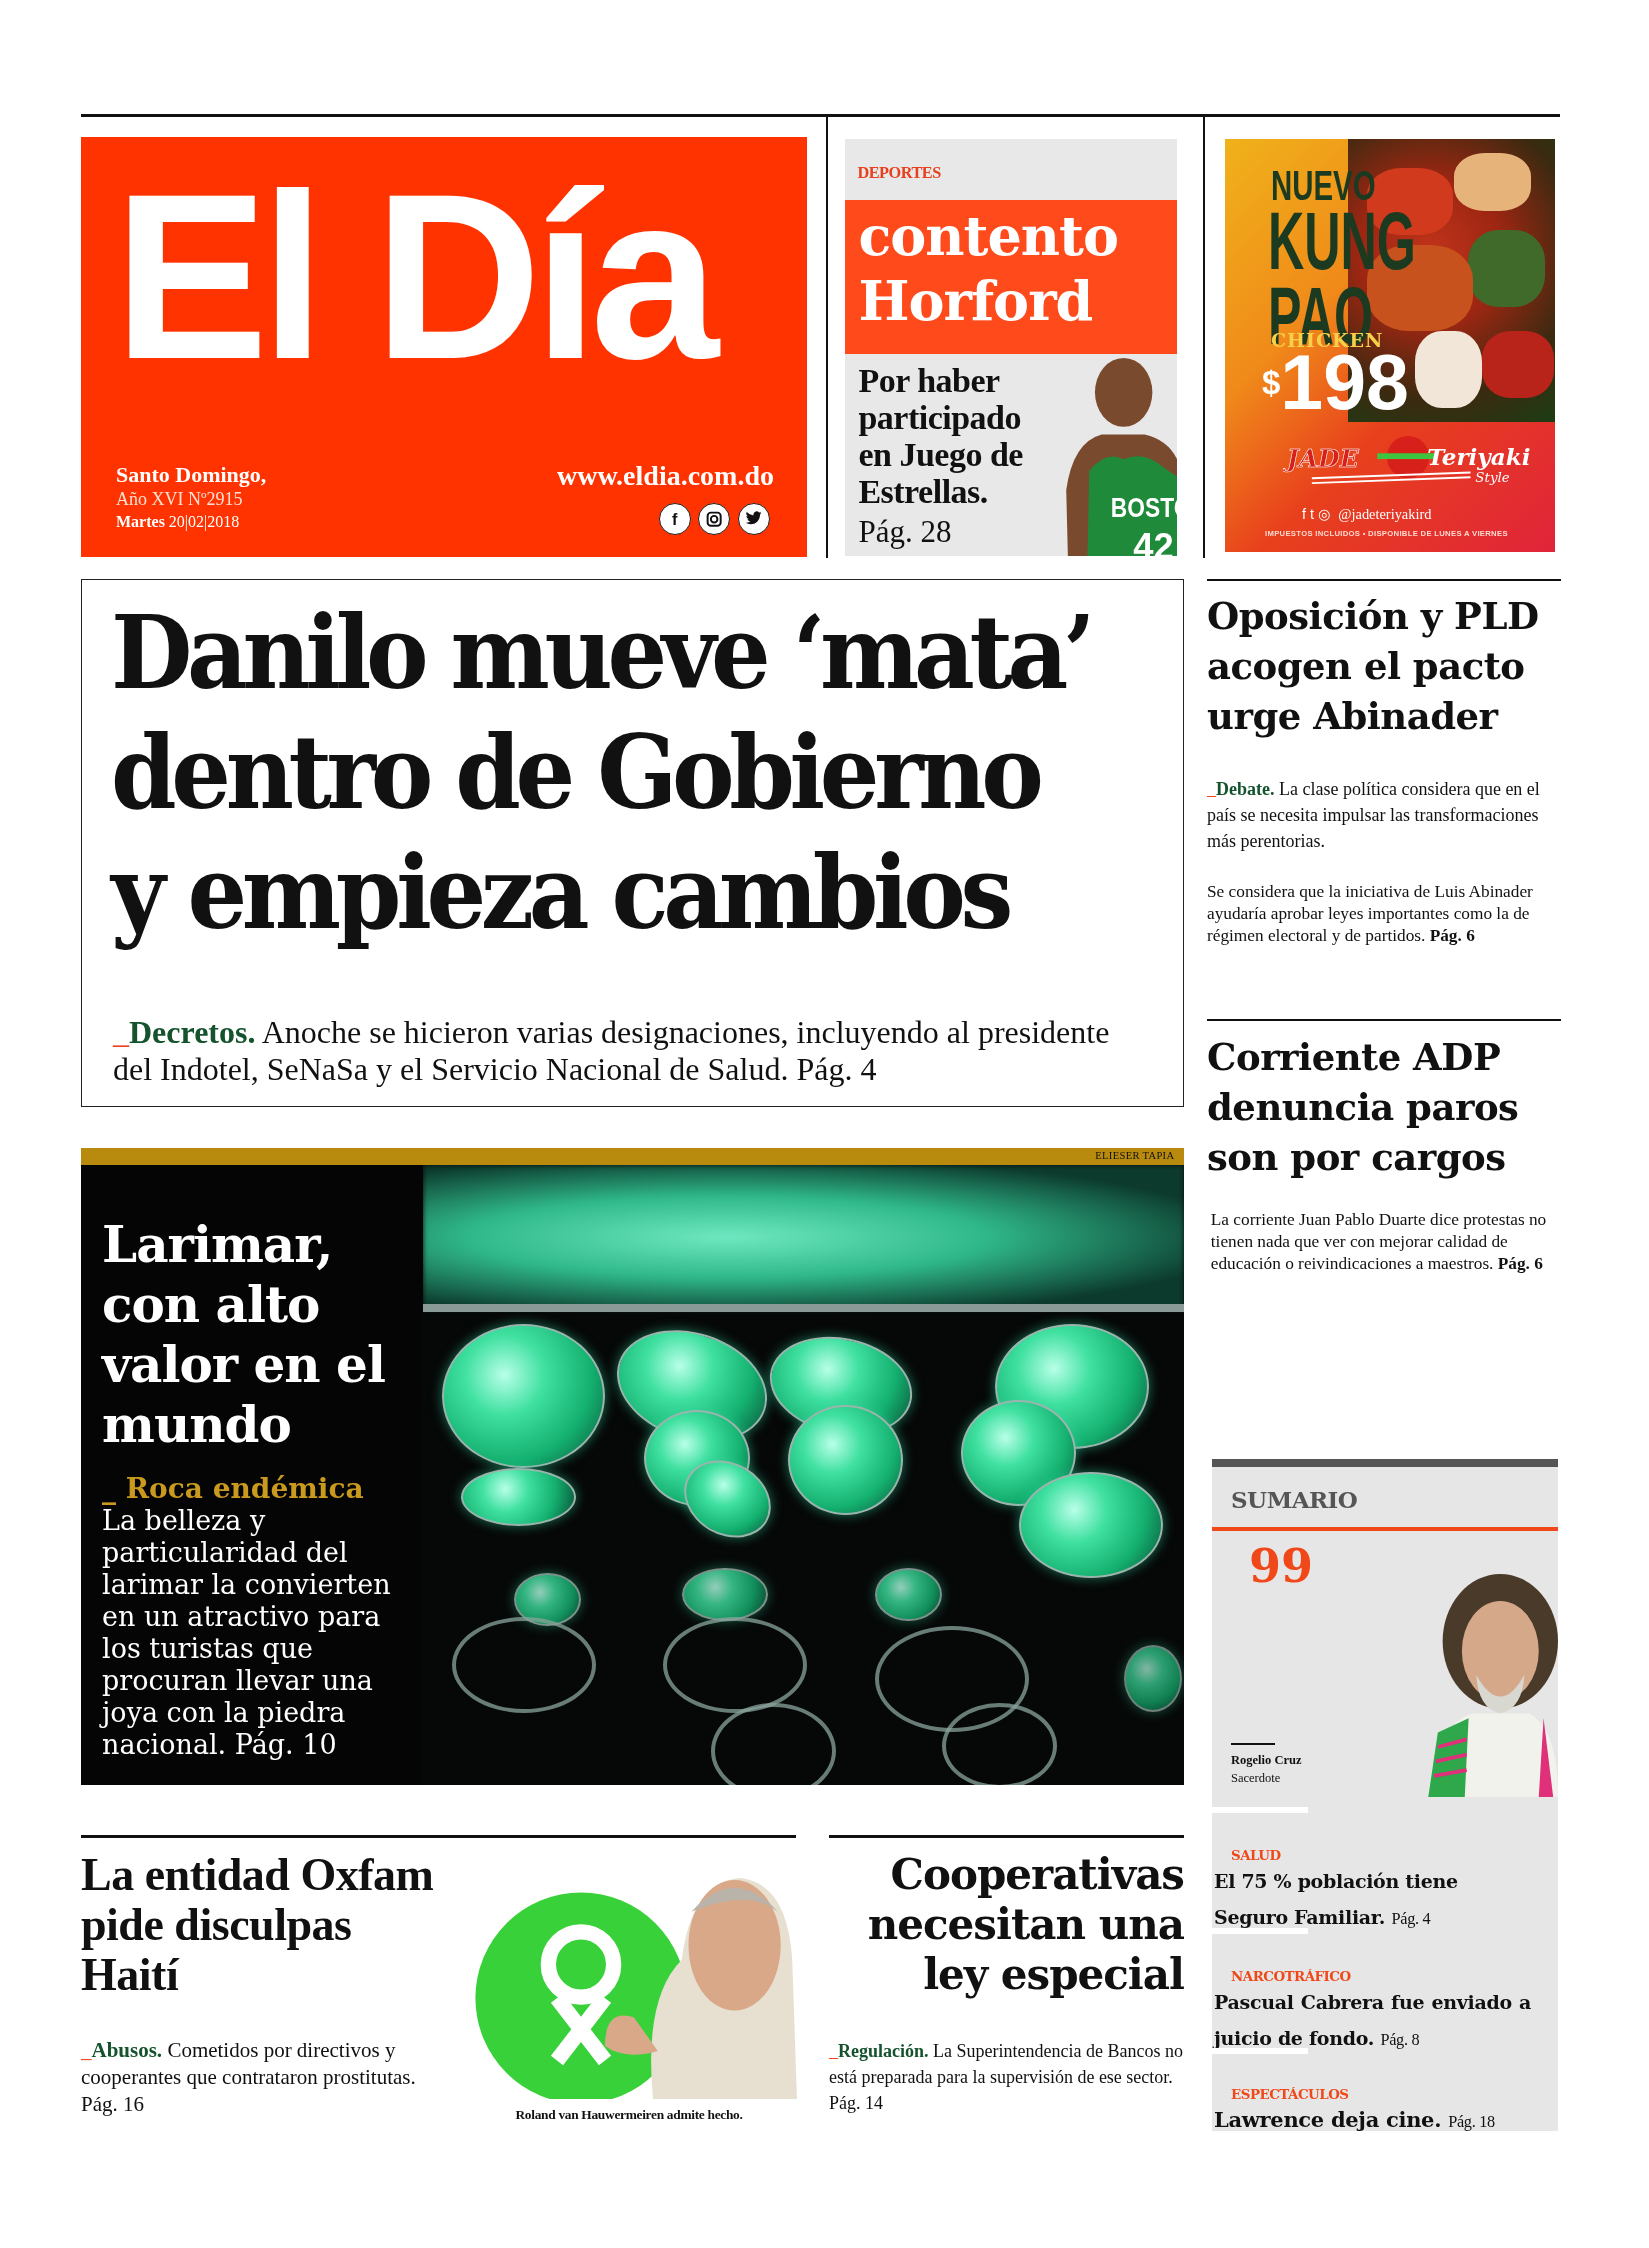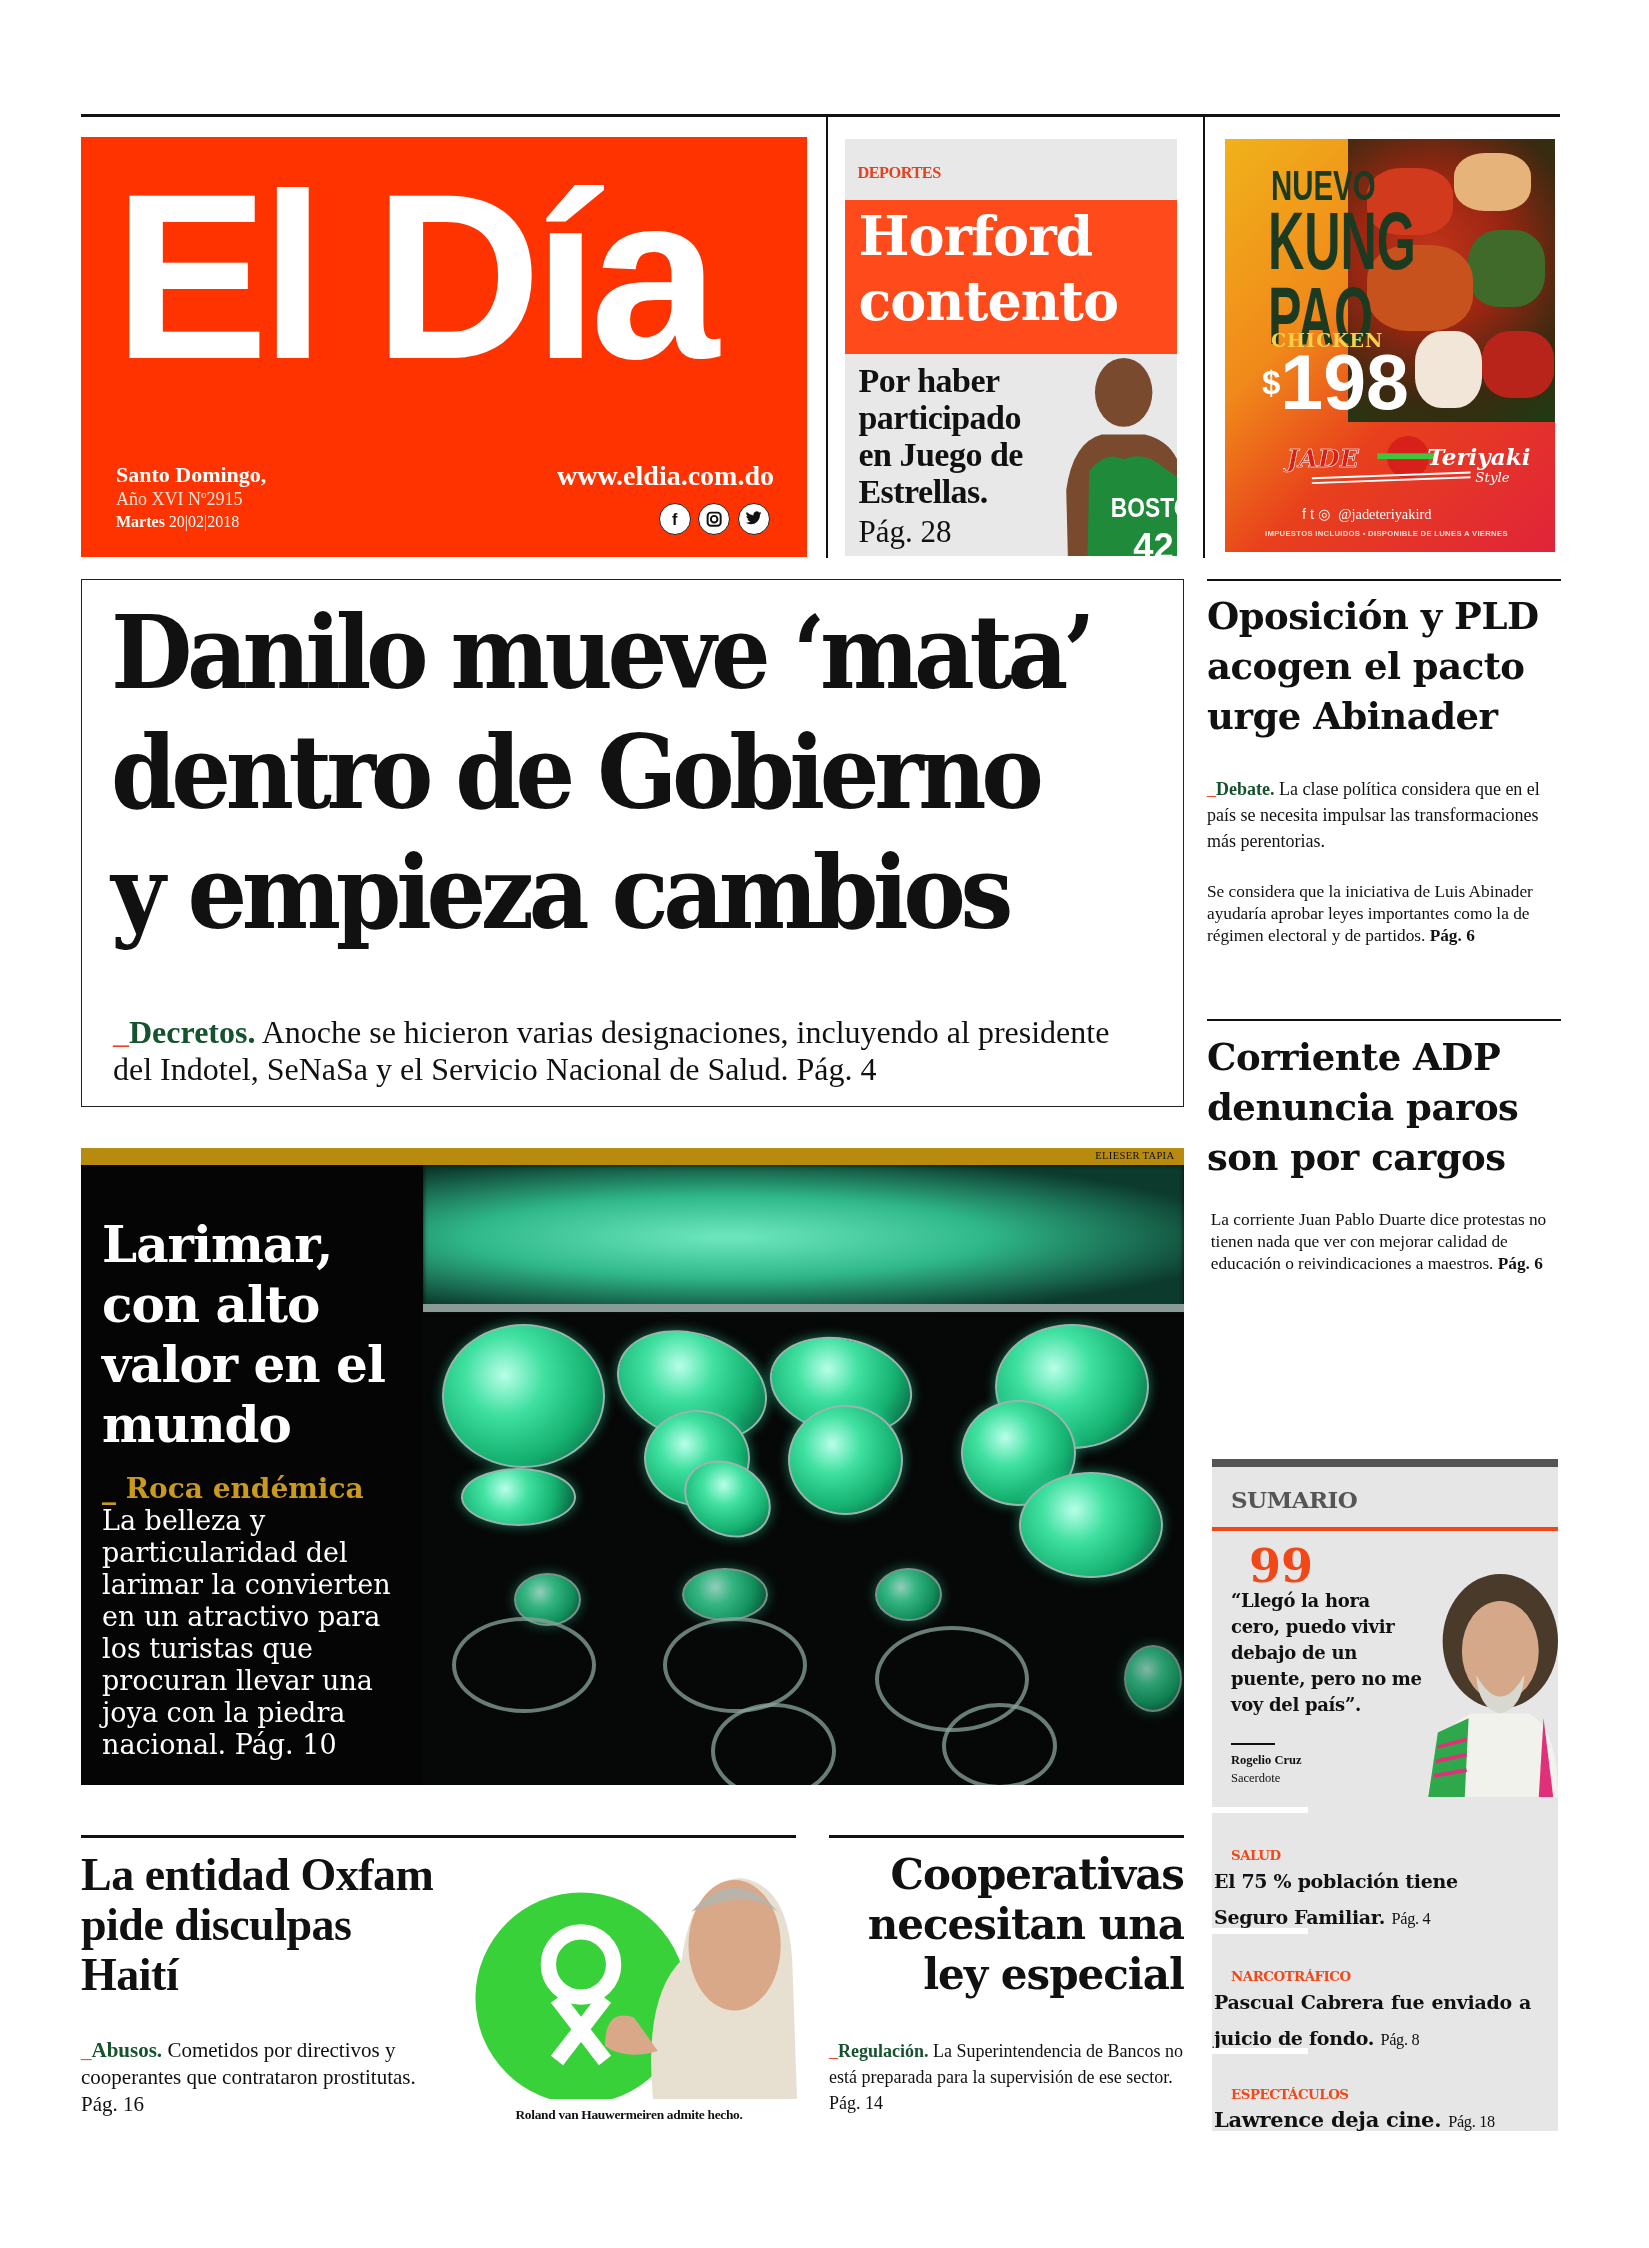--- a/index.html
+++ b/index.html
@@ -124,22 +124,22 @@
           <path d="M23 2c-.8.4-1.7.6-2.6.7.9-.6 1.6-1.4 2-2.5-.9.5-1.9.9-2.9 1.1A4.5 4.5 0 0 0 11.8 5.4 12.8 12.8 0 0 1 2.5.7a4.5 4.5 0 0 0 1.4 6c-.7 0-1.4-.2-2-.6 0 2.2 1.6 4 3.6 4.4-.7.2-1.4.2-2 .1.6 1.8 2.2 3.1 4.2 3.1A9 9 0 0 1 1 15.6 12.8 12.8 0 0 0 8 17.6c8.3 0 12.8-6.9 12.8-12.8v-.6c.9-.6 1.6-1.4 2.2-2.2z" fill="#111"></path>
         </svg>
       </span>
   </div>
 </div>
 
 <div id="sports" class="abs">
   <div id="sports-kicker" class="abs">DEPORTES</div>
   <div id="sports-banner" class="abs">
     <div id="sports-title" class="abs">
+      <div>contento</div>
       <div>Horford</div>
-      <div>contento</div>
     </div>
   </div>
   <div id="sports-deck" class="abs" style="width:192px;">Por haber participado en Juego de Estrellas.</div>
   <div id="sports-page" class="abs">Pág. 28</div>
   <svg id="player" class="abs" viewBox="0 0 140 230">
     <ellipse cx="78" cy="48" rx="30" ry="36" fill="#7a4a2e"></ellipse>
     <path d="M20 230 L18 150 Q25 100 55 92 L100 92 Q135 100 140 140 L140 230 Z" fill="#7a4a2e"></path>
     <path d="M40 230 L42 130 Q60 108 78 118 Q100 108 122 128 L140 140 L140 230 Z" fill="#1f8a3a"></path>
     <text x="76" y="178" fill="#fff" font-family="Liberation Sans, sans-serif" font-weight="700" font-size="28" transform="scale(0.85,1)">BOSTO</text>
     <text x="88" y="222" fill="#fff" font-family="Liberation Sans, sans-serif" font-weight="700" font-size="38">42</text>
@@ -246,21 +246,20 @@
 
 <div id="coop-rule" class="rule"></div>
 <div id="coop-head" class="abs" style="width:355px;text-align:right;">Cooperativas necesitan una ley especial</div>
 <div id="coop-deck" class="abs"><span class="kick">Regulación.</span> <span>La Superintendencia de Bancos no está preparada para la supervisión de ese sector. Pág. 14</span></div>
 
 <div id="sum" class="abs">
   <div id="sum-topbar" class="abs"></div>
   <div id="sum-title" class="abs">SUMARIO</div>
   <div id="sum-red" class="abs"></div>
   <div id="sum-quotemark" class="abs">99</div>
-  <div id="sum-quote" class="abs">“Llegó la hora cero, puedo vivir debajo de un puente, pero no me voy del país”.</div>
   <div id="sum-dash" class="abs"></div>
   <div id="sum-name" class="abs">Rogelio Cruz</div>
   <div id="sum-role" class="abs">Sacerdote</div>
   <svg id="sum-photo" class="abs" viewBox="0 0 155 232">
     <ellipse cx="95" cy="70" rx="60" ry="70" fill="#4a3a2a"></ellipse>
     <ellipse cx="95" cy="80" rx="40" ry="52" fill="#d6a88a"></ellipse>
     <path d="M70 105 Q95 150 120 105 Q118 140 95 145 Q72 140 70 105 Z" fill="#d8d8d0"></path>
     <path d="M20 232 Q25 160 65 145 L125 145 Q155 160 155 232 Z" fill="#f2f2ec"></path>
     <path d="M20 232 L30 165 L62 150 L58 232 Z" fill="#2ea84a"></path>
     <path d="M30 180 L60 172 M28 195 L60 188 M26 210 L60 204" stroke="#e0307a" stroke-width="4"></path>

